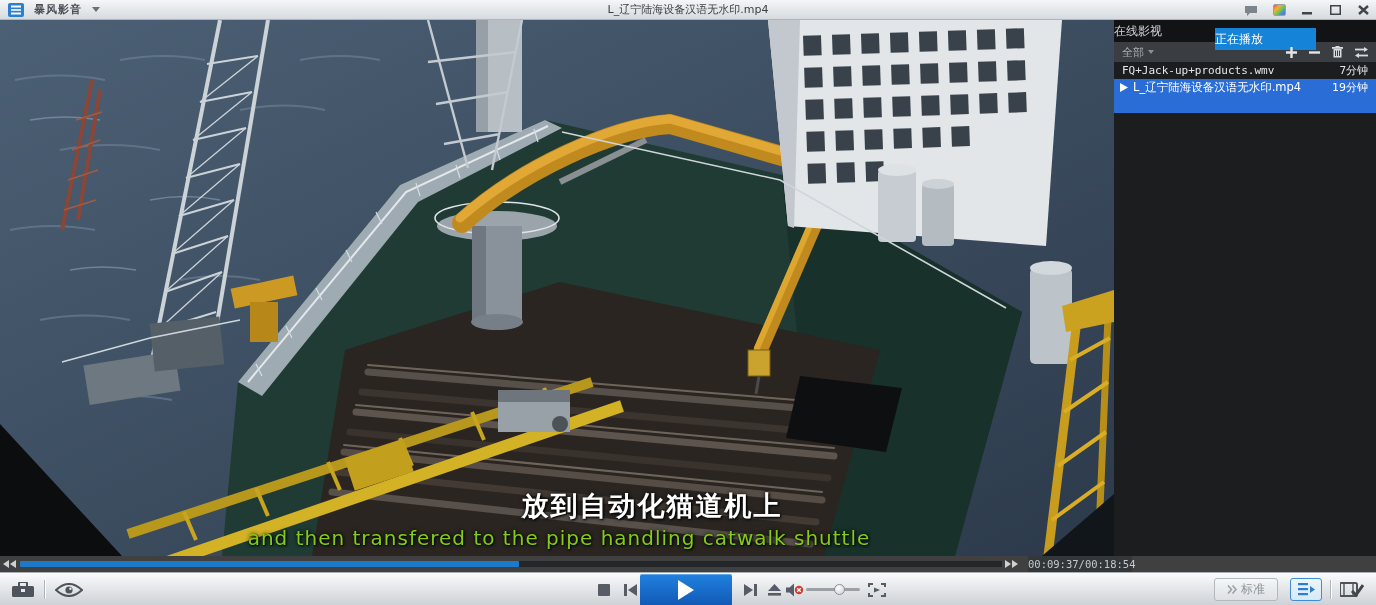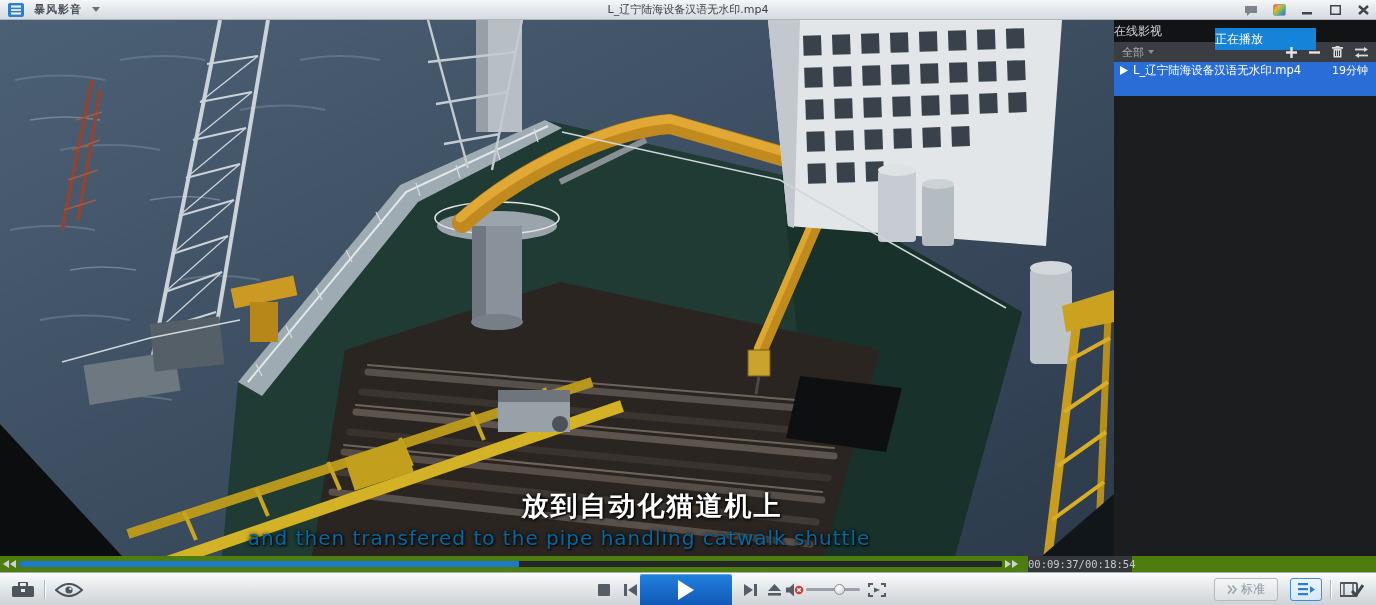--- a/index.html
+++ b/index.html
@@ -21,21 +21,21 @@
   .skin-box { width:13px; height:12px; border-radius:2px; border:1px solid #9aa0a6;
     background:linear-gradient(135deg,#e8554d 0%,#f2b134 30%,#7ec24a 55%,#3f8fd6 80%,#8e5bd0 100%); }
 
   
   .video { position:absolute; left:0; top:20px; width:1114px; height:536px; background:#000; overflow:hidden; cursor:pointer; }
   .video svg.scene { position:absolute; left:0; top:0; width:100%; height:100%; }
   .sub-cn { position:absolute; bottom:32px; left:50%; transform:translateX(calc(-50% + 95px));
     font-size:27px; font-weight:bold; color:#fff; white-space:nowrap; letter-spacing:2px;
     text-shadow:0 0 4px #000,1px 1px 2px #000; }
   .sub-en { position:absolute; bottom:6px; left:50%; transform:translateX(calc(-50% + 2px));
-    font-size:20px; color:#0369a1; white-space:nowrap; letter-spacing:1px;
+    font-size:20px; color:#84cc16; white-space:nowrap; letter-spacing:1px;
     text-shadow:0 0 4px #000,1px 1px 2px #000; }
 
   
   .sidebar { position:absolute; left:1114px; top:20px; width:262px; height:536px; background:#1b1d1f; }
   .tabs { display:flex; height:22px; background:#111315; }
   .tab { width:101px; height:22px; line-height:22px; text-align:left; font-size:12px; font-weight:normal;
          color:#d3d6d9; cursor:pointer; }
   .tab.active { background:#1583d8; color:#fff;margin-top:8px; }
   .list-toolbar { height:20px; background:#3a3e42; display:flex; align-items:center; padding:0 8px; }
   .filter { display:flex; align-items:center; gap:4px; font-size:11px; color:#a9adb1; cursor:pointer; }
@@ -49,21 +49,21 @@
   .pl-dur { margin-left:auto; font-size:11px; }
   .pl-item.selected { height:34px; background:#2b6dd7; display:block; padding:0; }
   .sel-row1 { height:17px; display:flex; align-items:center; padding:0 8px 0 6px; color:#fff;
     font-size:11.5px; font-family:"DejaVu Sans","Liberation Sans",sans-serif; }
   .sel-row1 .pl-dur { color:#fff; }
   .sel-row2 { height:17px; display:flex; align-items:center; padding:0 10px 0 22px; gap:26px;
     font-size:10.5px; color:#9cc3ef; font-family:"DejaVu Sans Mono","Liberation Mono",monospace; }
   .sel-row2 .folder { margin-left:auto; }
 
   
-  .progress-row { position:absolute; left:0; top:556px; width:1376px; height:16px; background:#4d7c0f;
+  .progress-row { position:absolute; left:0; top:556px; width:1376px; height:16px; background:#404040;
     display:flex; align-items:center; }
   .seek-btn { width:18px; display:flex; justify-content:center; cursor:pointer; }
   .track { position:relative; width:982px; height:6px; background:#24272a; border-radius:1px;
     margin-left:2px; cursor:pointer; }
   .fill { position:absolute; left:0; top:0; height:100%; background:#1f79c9; border-radius:1px; }
   .time-box { width:104px; height:16px; background:#33373a; color:#c6c9cb; font-size:10.5px;
     line-height:16px; text-align:center; margin-left:8px;
     font-family:"DejaVu Sans Mono","Liberation Mono",monospace; white-space:nowrap; }
 
   
@@ -327,20 +327,24 @@
               <path d="M3 0 L3 4 M0.5 2.5 L3 0 L5.5 2.5" stroke="#d9dcde" stroke-width="0" fill="none"></path>
               <polygon points="9,0 13,2.5 9,5" fill="#d9dcde"></polygon>
               <rect x="0" y="1.6" width="9" height="1.8" fill="#d9dcde"></rect>
               <polygon points="4,6 0,8.5 4,11" fill="#d9dcde"></polygon>
               <rect x="4" y="7.6" width="9" height="1.8" fill="#d9dcde"></rect>
             </svg>
         </span>
       </div>
     </div>
     <div class="playlist">
+      <div class="pl-item">
+        <span class="pl-name">FQ+Jack-up+products.wmv</span>
+        <span class="pl-dur">7分钟</span>
+      </div>
       <div class="pl-item selected">
         <div class="sel-row1">
           <svg width="8" height="9" viewBox="0 0 8 9" style="margin-right:5px">
               <polygon points="0,0 8,4.5 0,9" fill="#fff"></polygon>
             </svg>
           <span class="pl-name">L_辽宁陆海设备汉语无水印.mp4</span>
           <span class="pl-dur">19分钟</span>
         </div>
       </div>
     </div>

